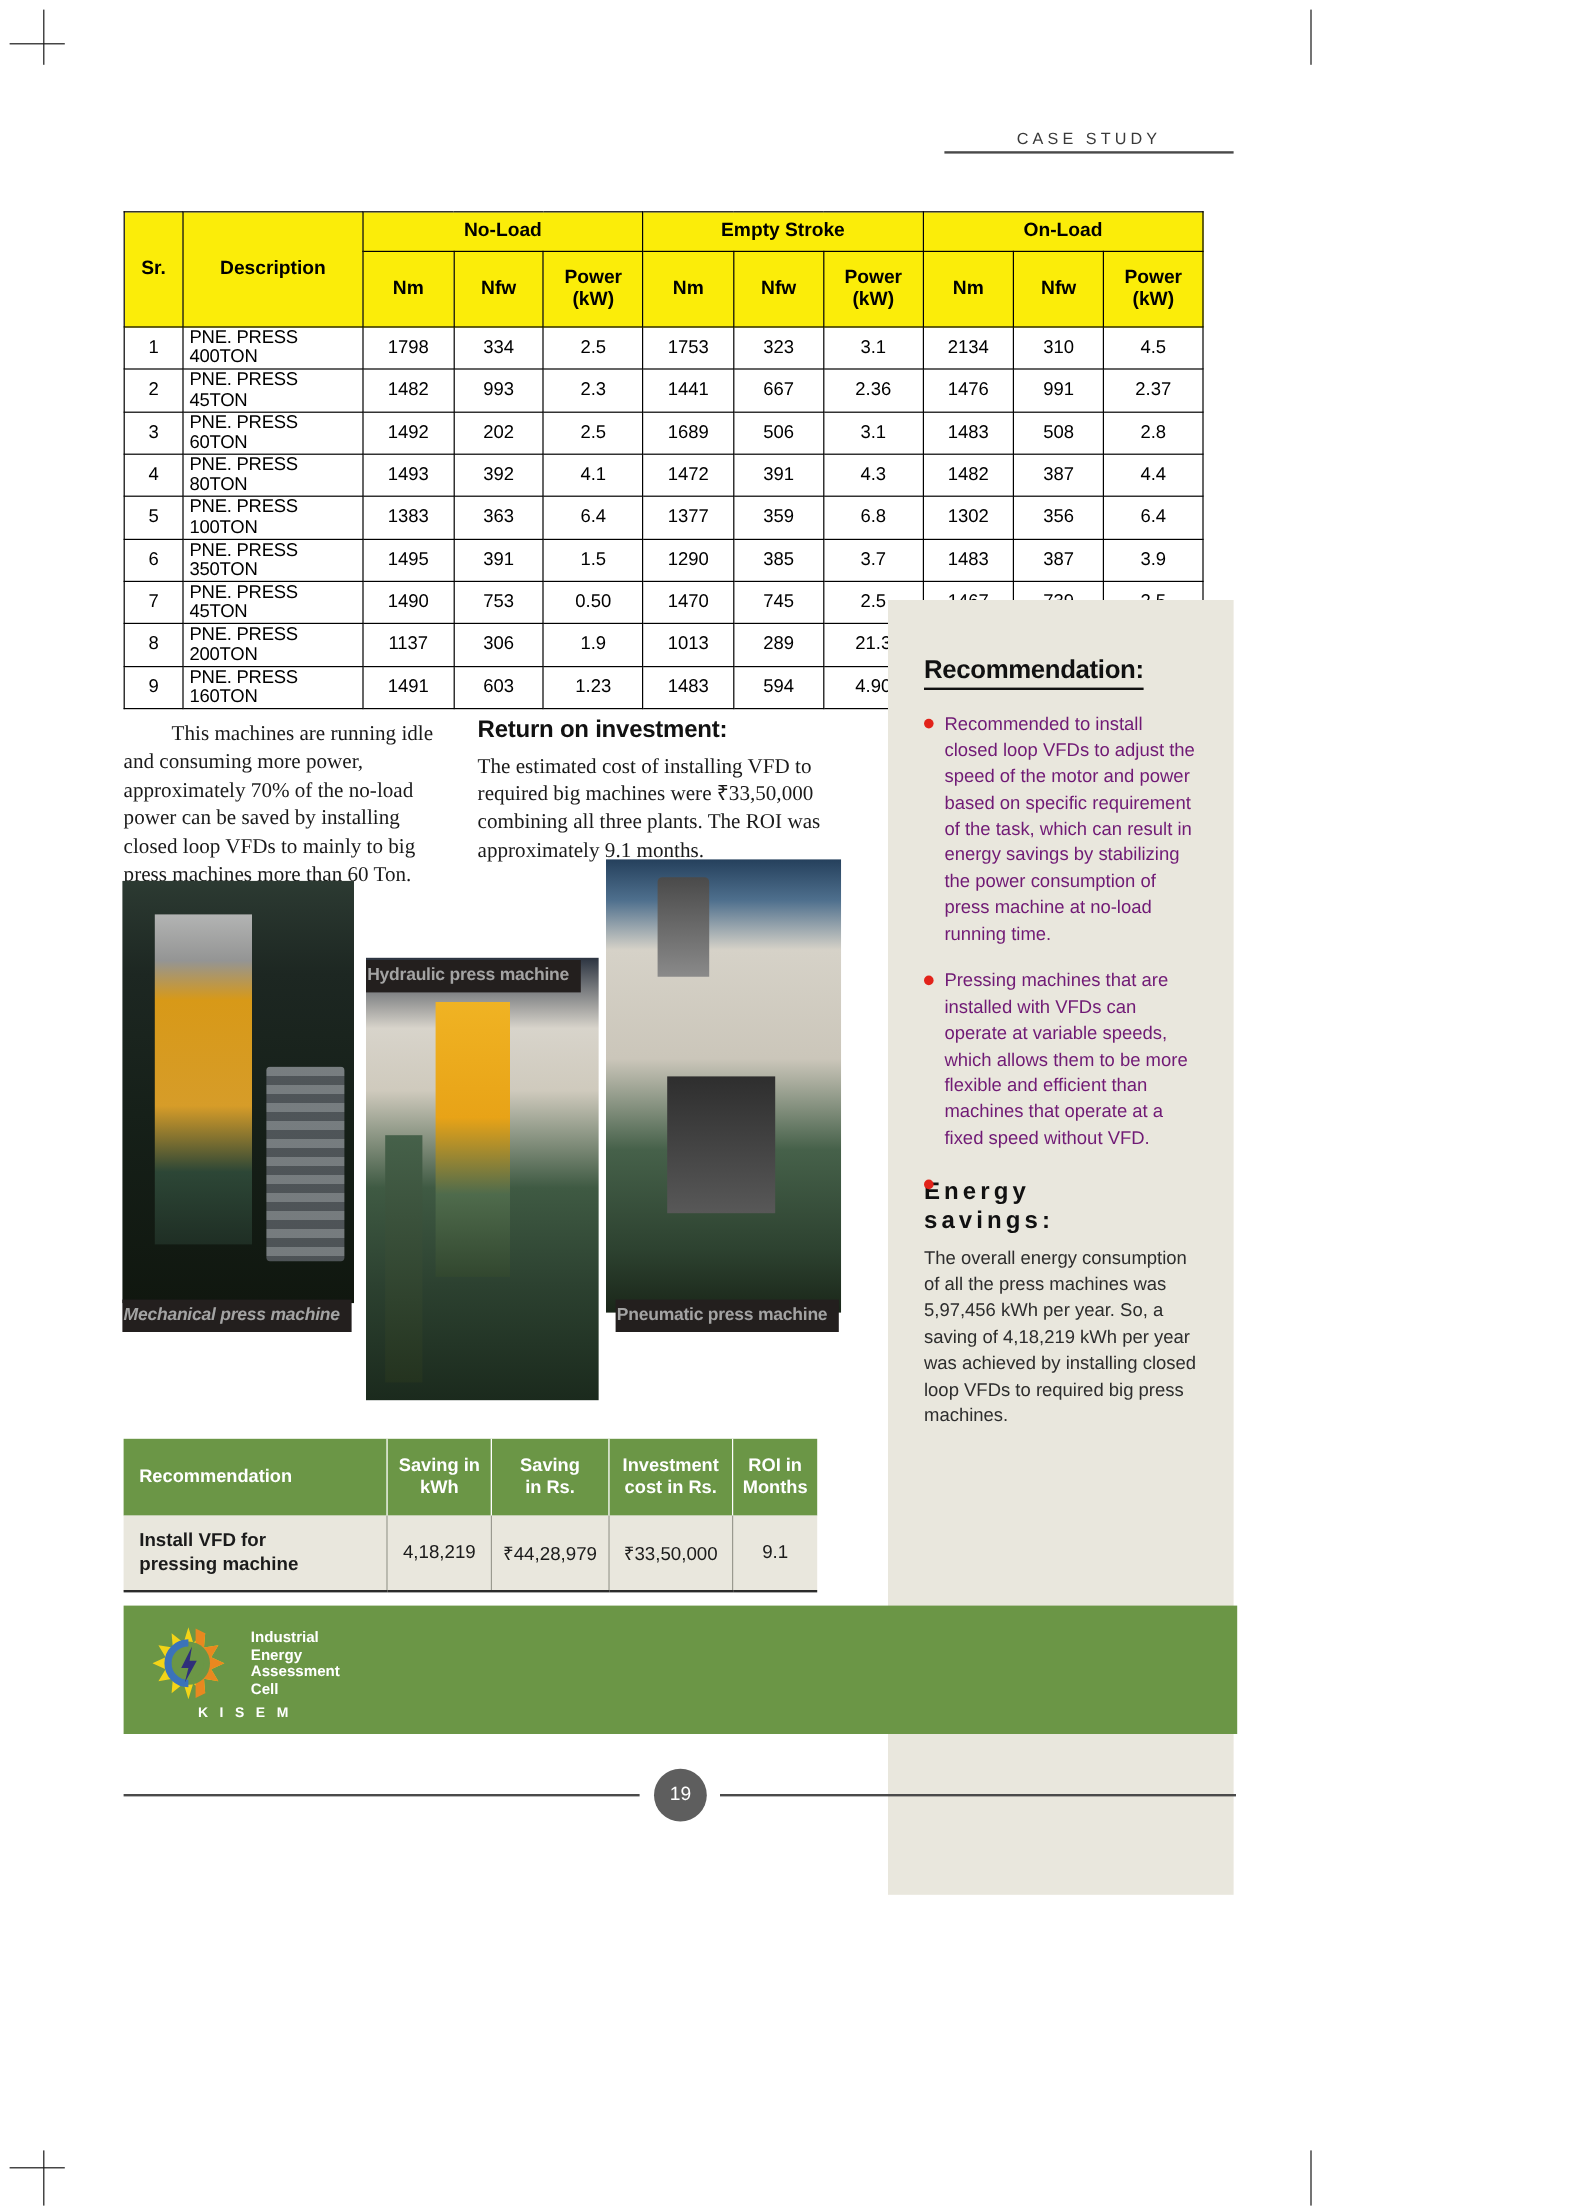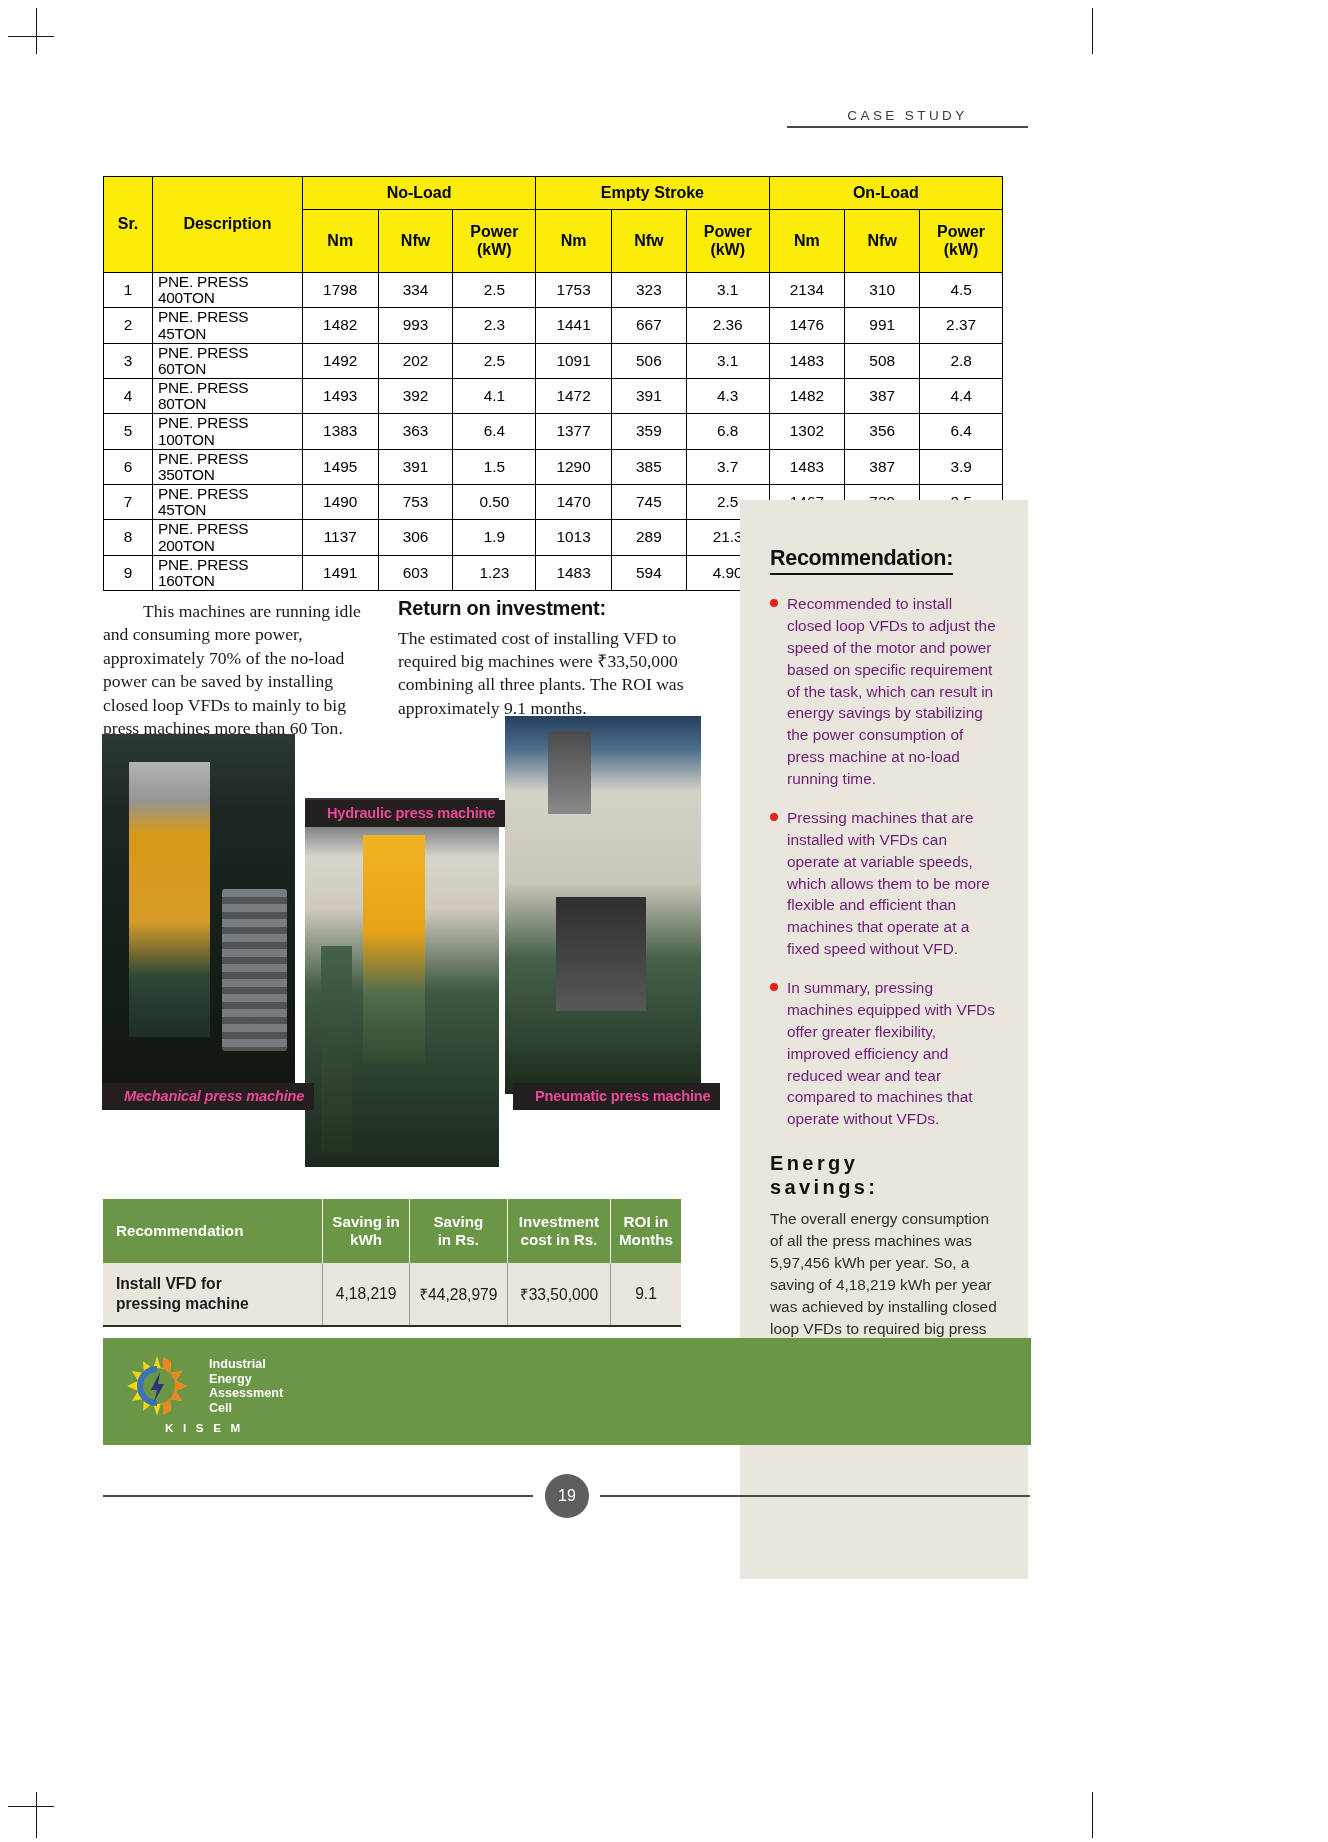--- a/index.html
+++ b/index.html
@@ -100,24 +100,24 @@
     letter-spacing:3.4px;line-height:1.18;margin:22px 0 9px 0;
   }
   .energy-body{
     font-family:"Liberation Sans", sans-serif;
     font-size:15.4px;line-height:1.42;color:#2d2d2d;margin:0;
   }
 
   
   .photo{position:absolute;overflow:hidden;}
   .cap{
-    position:absolute;background:#231f1e;color:#ec4899;
+    position:absolute;background:#231f1e;color:#a3a3a3;
     font-family:"Liberation Sans", sans-serif;
     font-weight:bold;font-size:14.6px;
-    padding:5px 10px 6px 22px;white-space:nowrap;letter-spacing:-0.2px;
+    padding:5px 10px 6px 1px;white-space:nowrap;letter-spacing:-0.2px;
   }
 
   .ph1{left:102px;top:734px;width:193px;height:352px;}
   .ph2{left:305px;top:798px;width:194px;height:369px;}
   .ph3{left:505px;top:716px;width:196px;height:378px;}
   .cap1{left:102px;top:1083px;font-style:italic;}
   .cap2{left:305px;top:800px;}
   .cap3{left:513px;top:1083px;}
 
   
@@ -298,21 +298,21 @@
         <td>1476</td>
         <td>991</td>
         <td>2.37</td>
       </tr>
       <tr>
         <td>3</td>
         <td class="desc">PNE. PRESS 60TON</td>
         <td>1492</td>
         <td>202</td>
         <td>2.5</td>
-        <td>1091</td>
+        <td>1689</td>
         <td>506</td>
         <td>3.1</td>
         <td>1483</td>
         <td>508</td>
         <td>2.8</td>
       </tr>
       <tr>
         <td>4</td>
         <td class="desc">PNE. PRESS 80TON</td>
         <td>1493</td>
@@ -401,21 +401,21 @@
   <div class="roi-head">Return on investment:</div>
   <div>The estimated cost of installing VFD to required big machines were ₹33,50,000 combining all three plants. The ROI was approximately 9.1 months.</div>
 </div>
 
 <div class="sidebar">
   <div class="sidebar-inner">
     <div class="rec-head">Recommendation:</div>
     <div id="sidebar-bullets">
         <p class="bullet-p"><span class="dot"></span><span>Recommended to install closed loop VFDs to adjust the speed of the motor and power based on specific requirement of the task, which can result in energy savings by stabilizing the power consumption of press machine at no-load running time.</span></p>
         <p class="bullet-p"><span class="dot"></span><span>Pressing machines that are installed with VFDs can operate at variable speeds, which allows them to be more flexible and efficient than machines that operate at a fixed speed without VFD.</span></p>
-        <p class="bullet-p"><span class="dot"></span><span>In summary, pressing machines equipped with VFDs offer greater flexibility, improved efficiency and reduced wear and tear compared to machines that operate without VFDs.</span></p>
+        <p class="bullet-p"><span class="dot"></span></p>
       </div>
     <div class="energy-head">
       <span>Energy</span><br>
       <span>savings:</span>
     </div>
     <p class="energy-body">The overall energy consumption of all the press machines was 5,97,456 kWh per year.  So, a saving of 4,18,219 kWh per year was achieved by installing closed loop VFDs to required big press machines.</p>
   </div>
 </div>
 
 <div class="photo ph1">

